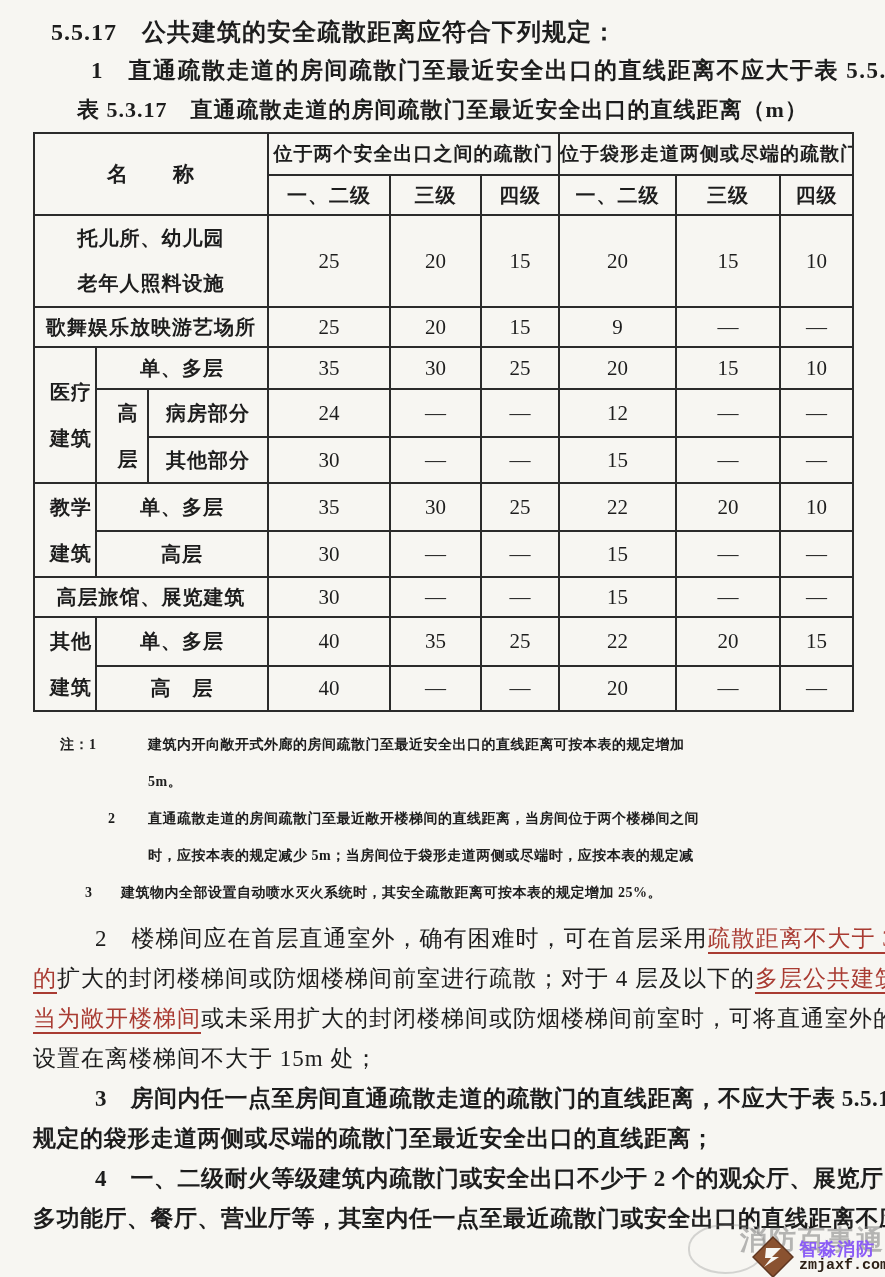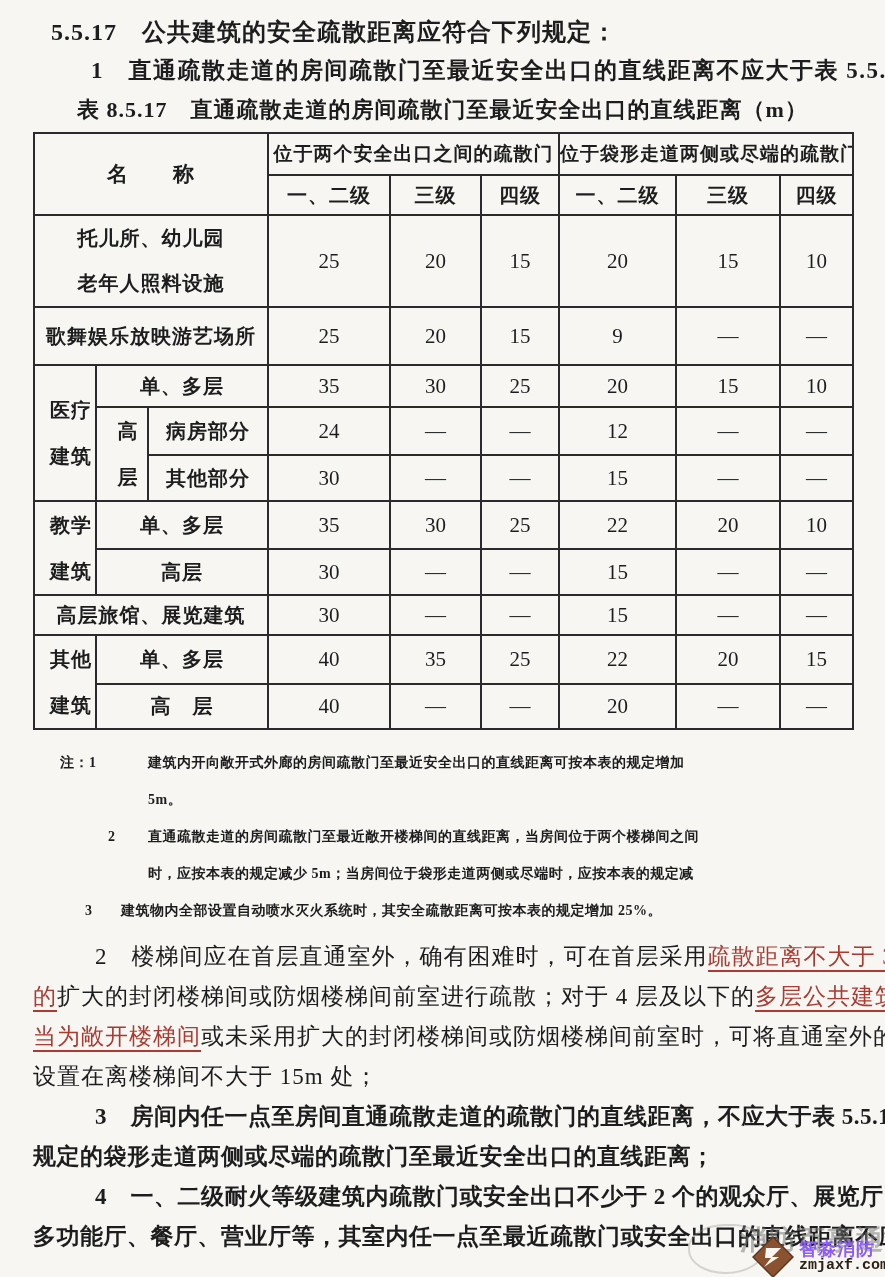--- a/index.html
+++ b/index.html
@@ -75,21 +75,21 @@
 </head>
 <body>
 
 <div class="page">
   <div class="content">
 
     <div class="line heading">5.5.17　公共建筑的安全疏散距离应符合下列规定：</div>
 
     <div class="line p1 ind1">1　直通疏散走道的房间疏散门至最近安全出口的直线距离不应大于表 5.5.17 的</div>
 
-    <div class="line tbl-title">表 8.5.17　直通疏散走道的房间疏散门至最近安全出口的直线距离（m）</div>
+    <div class="line tbl-title">表 5.3.17　直通疏散走道的房间疏散门至最近安全出口的直线距离（m）</div>
 
     <table class="main">
       <colgroup>
         <col style="width:62px">
           <col style="width:52px">
           <col style="width:120px">
         <col style="width:122px">
           <col style="width:91px">
           <col style="width:78px">
         <col style="width:117px">
@@ -115,21 +115,21 @@
           <div>托儿所、幼儿园</div>
               <div>老年人照料设施</div>
         </td>
         <td class="val">25</td>
         <td class="val">20</td>
         <td class="val">15</td>
         <td class="val">20</td>
         <td class="val">15</td>
         <td class="val">10</td>
       </tr>
-      <tr style="height:58px">
+      <tr style="height:40px">
         <td colspan="3" class="lab">歌舞娱乐放映游艺场所</td>
         <td class="val">25</td>
         <td class="val">20</td>
         <td class="val">15</td>
         <td class="val">9</td>
         <td class="val">—</td>
         <td class="val">—</td>
       </tr>
       <tr style="height:42px">
         <td rowspan="3" class="lab stack">

